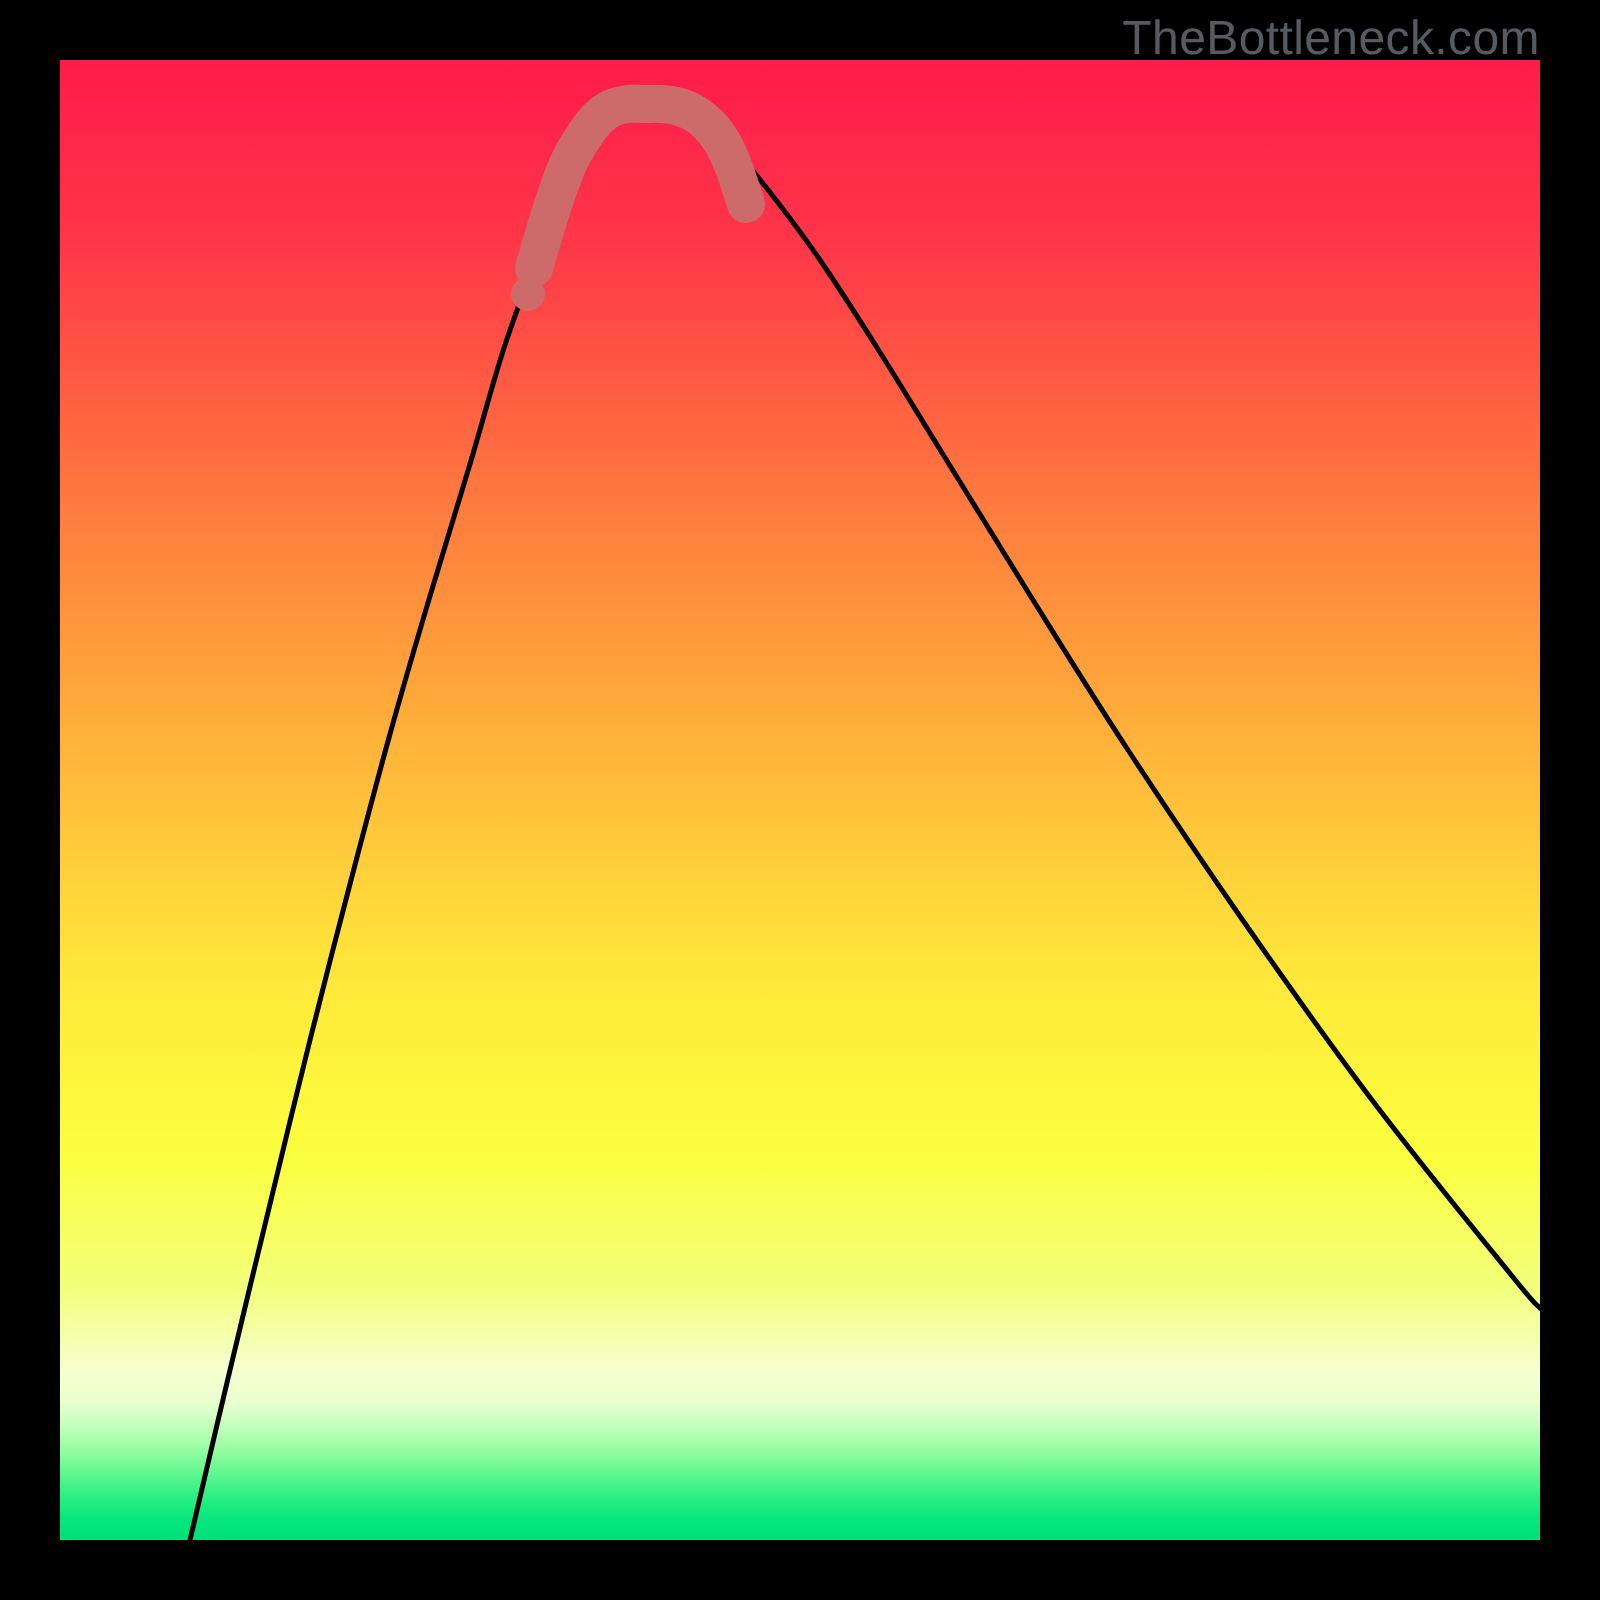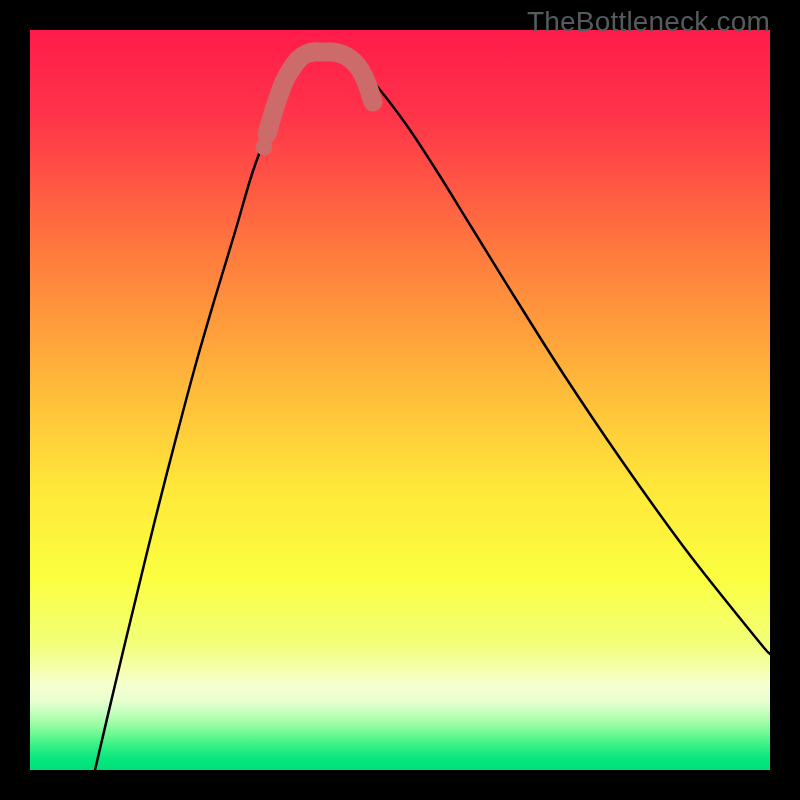--- a/index.html
+++ b/index.html
@@ -33,21 +33,21 @@
   }
   .curve-layer {
     position: absolute;
     inset: 0;
   }
   .watermark {
     position: absolute;
     top: 6px;
     right: 30px;
     color: #555b5e;
-    font-size: 28px;
+    font-size: 24px;
     letter-spacing: 0.2px;
     font-weight: 400;
     user-select: none;
   }
 </style>
 </head>
 <body>
 
 <div class="frame">
 

